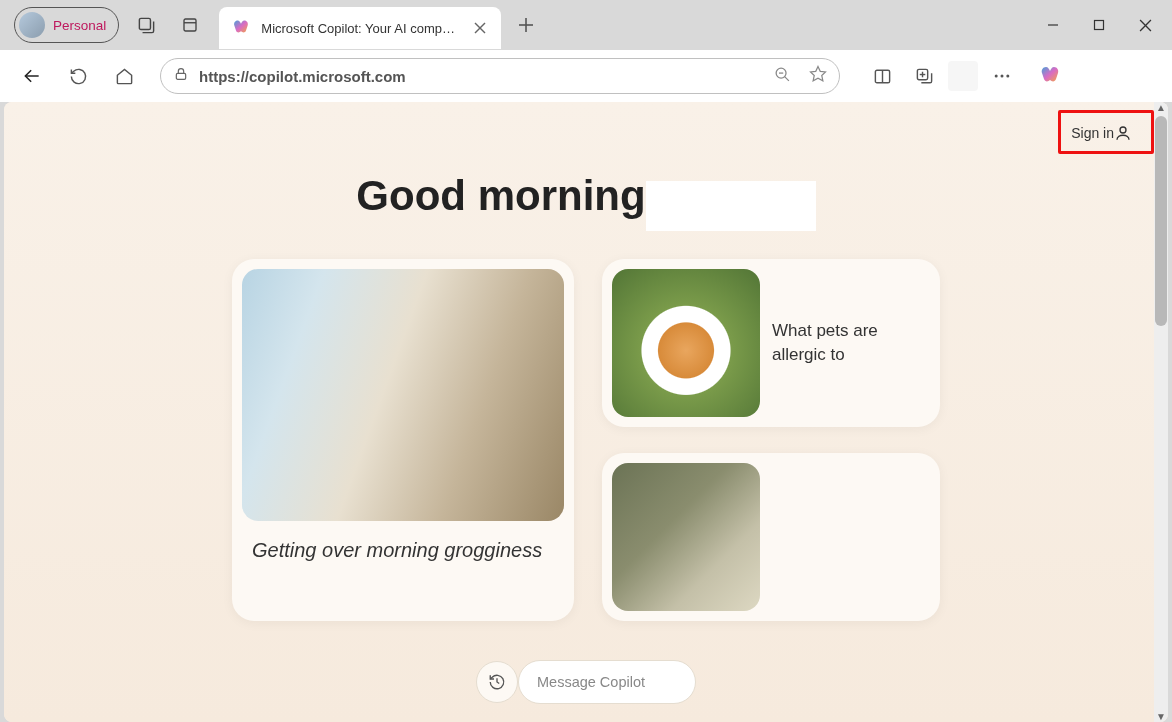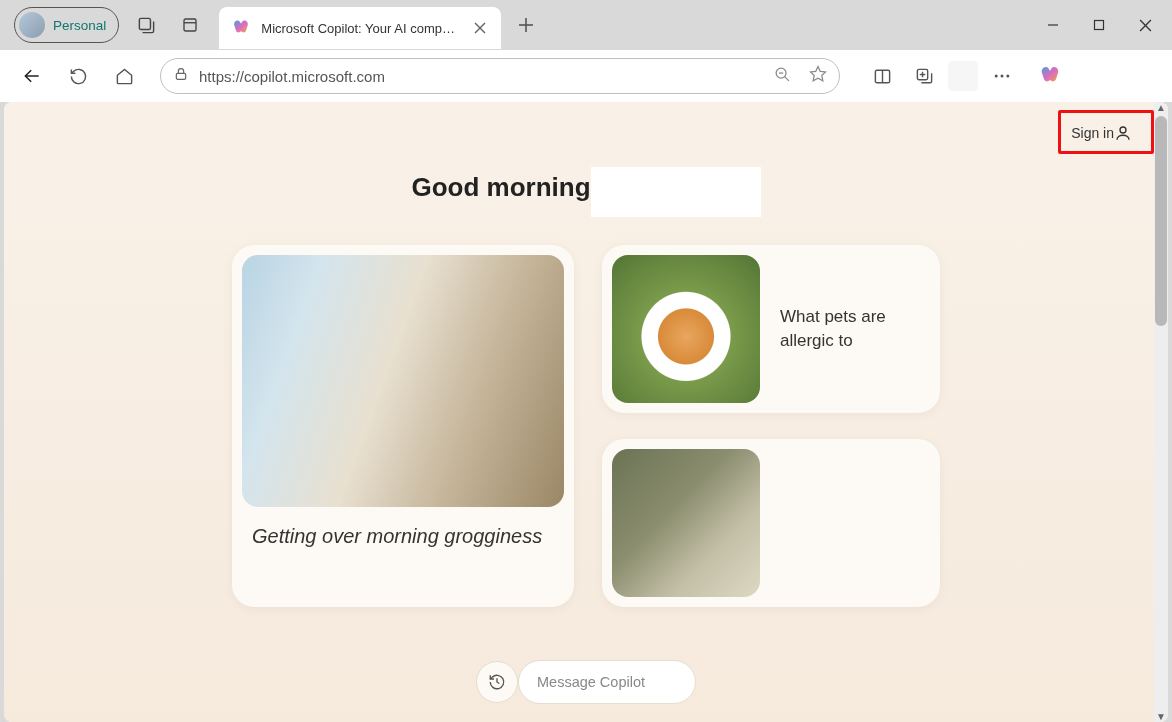--- a/index.html
+++ b/index.html
@@ -2,57 +2,57 @@
 <html><head>
   <meta charset="utf-8">
   <style>
     * { margin: 0; padding: 0; box-sizing: border-box; font-family: 'Segoe UI', -apple-system, sans-serif; }
     body { width: 1172px; height: 722px; overflow: hidden; background: #d9d9d9; }
     
     
     .titlebar { height: 50px; background: #d9d9d9; display: flex; align-items: center; padding: 0 4px; }
     .profile-pill { display: flex; align-items: center; gap: 8px; padding: 4px 12px 4px 4px; border: 1.5px solid #555; border-radius: 18px; margin-left: 10px; cursor: pointer; }
     .profile-avatar { width: 26px; height: 26px; border-radius: 50%; background: linear-gradient(135deg, #b5c9dc 0%, #8b9dae 100%); }
-    .profile-label { font-size: 13.5px; color: #0f766e; }
+    .profile-label { font-size: 13.5px; color: #be185d; }
     .tb-icon { width: 34px; height: 34px; display: flex; align-items: center; justify-content: center; margin-left: 10px; cursor: pointer; color: #444; }
     .tab { display: flex; align-items: center; gap: 10px; background: #fff; border-radius: 8px 8px 0 0; padding: 8px 12px; margin-left: 12px; margin-top:6px; height: 42px; min-width: 280px; cursor: pointer; }
     .tab-favicon { width: 20px; height: 20px; }
     .tab-title { font-size: 13px; color: #333; flex: 1; white-space: nowrap; overflow: hidden; text-overflow: ellipsis; max-width: 200px; }
     .tab-close { width: 18px; height: 18px; display: flex; align-items: center; justify-content: center; cursor: pointer; color: #666; }
     .newtab { width: 34px; height: 34px; display: flex; align-items: center; justify-content: center; margin-left: 8px; cursor: pointer; color: #555; }
     .spacer { flex: 1; }
     .win-controls { display: flex; gap: 0; }
     .win-btn { width: 46px; height: 34px; display: flex; align-items: center; justify-content: center; cursor: pointer; color: #333; }
     
     
-    .toolbar { height: 52px; background: #fff; display: flex; align-items: center; padding: 0 14px; gap: 10px; }
+    .toolbar { height: 52px; background: #fff; display: flex; align-items: center; padding: 0 14px; gap: 10px; font-weight: bold; }
     .nav-btn { width: 36px; height: 36px; display: flex; align-items: center; justify-content: center; cursor: pointer; border-radius: 6px; color: #555; }
     .addressbar { flex: 1; max-width: 680px; height: 36px; border: 1px solid #c0c0c0; border-radius: 18px; display: flex; align-items: center; padding: 0 12px; gap: 10px; margin-left: 8px; }
     .lock-icon { color: #666; flex-shrink: 0; }
     .url { font-size: 15px; color: #555; flex: 1; }
     .ab-icon { color: #888; cursor: pointer; flex-shrink: 0; }
     .tool-icons { display: flex; gap: 6px; margin-left: 14px; align-items: center;}
     .square-icon { width: 36px; height: 36px; display:flex; align-items:center; justify-content:center; cursor:pointer; color:#555;}
     .copilot-ext { margin-left: 6px; }
 
     
     .page { height: 620px; background: #f7ede3; position: relative; overflow: hidden; border-radius: 8px; margin: 0 4px;}
     .page-inner { background: linear-gradient(180deg, #f9f1e8 0%, #f6eadd 100%); height: 100%; position: relative; }
     .sign-in { position: absolute; top: 14px; right: 22px; display: flex; align-items: center; padding: 8px 14px; cursor: pointer; font-size: 14px; color: #333; }
     .sign-in-highlight { position: absolute; top: 8px; right: 14px; width: 96px; height: 44px; border: 3px solid #e11; border-radius: 2px; pointer-events:none;}
     .greeting-wrap { text-align: center; padding-top: 50px;}
-    .greeting { font-size: 26px; font-weight: 600; color: #222; display: inline-block; margin-top: 20px;}
+    .greeting { font-size: 42px; font-weight: 600; color: #222; display: inline-block; margin-top: 20px;}
     .greeting-mask { display:inline-block; width: 170px; height: 50px; background:#fff; vertical-align: middle; margin-left:0px;}
     
     .cards { display: flex; gap: 28px; justify-content: center; margin-top: 28px; padding: 0 40px;}
     .card-large { width: 342px; background: #fdf9f4; border-radius: 22px; padding: 10px; box-shadow: 0 2px 12px rgba(0,0,0,0.05); cursor: pointer; font-style: italic;}
     .card-large-img { width: 100%; height: 252px; border-radius: 16px; background: linear-gradient(110deg, #b8d4e3 0%, #d4e5ed 20%, #e8e0d0 45%, #c5b59a 70%, #9a8766 100%); }
     .card-large-title { font-size: 20px; font-weight: 500; color: #333; padding: 16px 10px 18px; line-height: 1.35;}
     .right-col { display: flex; flex-direction: column; gap: 26px; }
-    .card-small { width: 338px; background: #fdf9f4; border-radius: 22px; padding: 10px; display: flex; gap: 20px; align-items: center; box-shadow: 0 2px 12px rgba(0,0,0,0.05); cursor: pointer;}
+    .card-small { width: 338px; background: #fdf9f4; border-radius: 22px; padding: 10px; display: flex; gap: 12px; align-items: center; box-shadow: 0 2px 12px rgba(0,0,0,0.05); cursor: pointer;}
     .card-small-img { width: 148px; height: 148px; border-radius: 16px; flex-shrink: 0;}
     .img-dog { background: radial-gradient(circle at 50% 55%, #e9a65e 0%, #d88b3a 25%, #fff 26%, #fff 40%, #7a9b4a 41%, #527536 100%);}
     .img-letter { background: linear-gradient(135deg, #6b7355 0%, #8a8d6e 40%, #c4c0a8 70%, #ddd8c2 100%);}
     .card-small-title { font-size: 17px; font-weight: 500; color: #333; line-height: 1.4; padding-right: 10px;}
     
     .msgbar-wrap { position: absolute; bottom: 18px; left: 50%; transform: translateX(-50%); display:flex; gap: 0; align-items:center;}
     .history-btn { width: 42px; height: 42px; border-radius: 50%; background:#fdf9f4; border: 1px solid #e5ddd0; display:flex; align-items:center; justify-content:center; cursor:pointer; color:#555;}
     .msgbar { width: 178px; height: 44px; border-radius: 22px; background: #fff; border: 1px solid #e5ddd0; display:flex; align-items:center; padding: 0 18px; cursor:text;}
     .msgbar-text { font-size: 14.5px; color: #888;}
     

